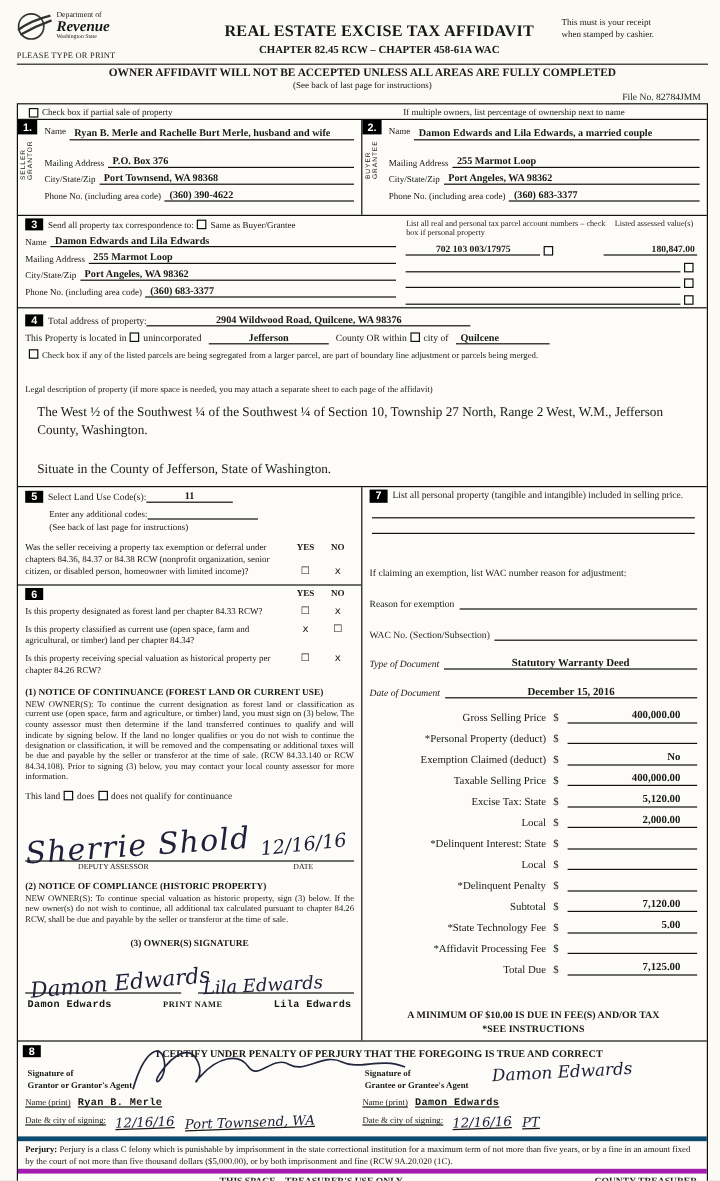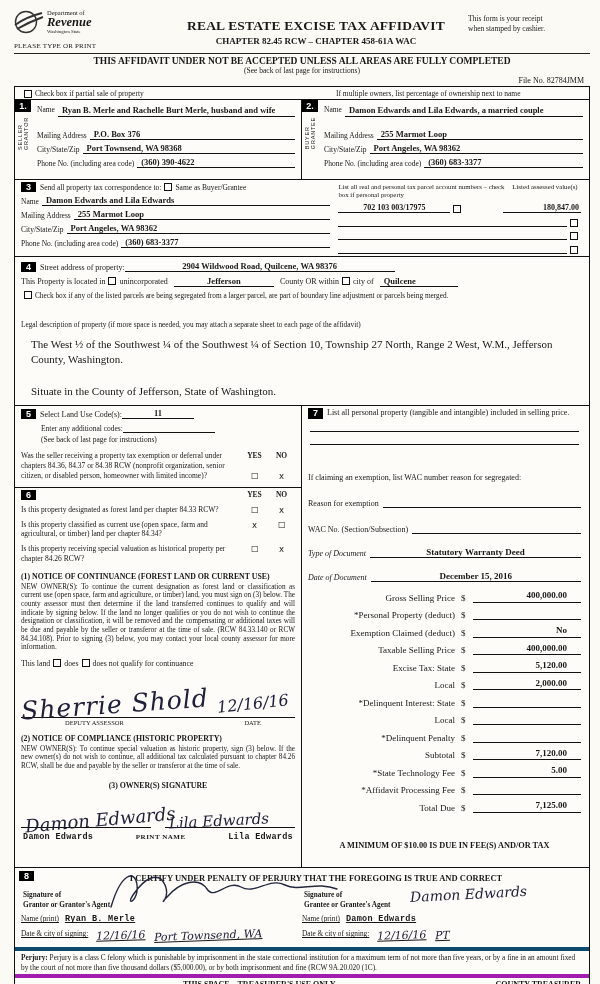--- a/index.html
+++ b/index.html
@@ -169,27 +169,27 @@
           <span class="logo-state">Washington State</span>
         </div>
       </div>
       <div class="type-print">PLEASE TYPE OR PRINT</div>
     </div>
     <div class="hdr-mid">
       <div class="title">REAL ESTATE EXCISE TAX AFFIDAVIT</div>
       <div class="chapter">CHAPTER 82.45 RCW – CHAPTER 458-61A WAC</div>
     </div>
     <div class="hdr-right">
-      <span>This form is your receipt</span><br>
+      <span>This must is your receipt</span><br>
       <span>when stamped by cashier.</span>
     </div>
   </div>
 
   <div class="warnrow">
-    <div class="warning">THIS AFFIDAVIT UNDER NOT BE ACCEPTED UNLESS ALL AREAS ARE FULLY COMPLETED</div>
+    <div class="warning">OWNER AFFIDAVIT WILL NOT BE ACCEPTED UNLESS ALL AREAS ARE FULLY COMPLETED</div>
     <div class="seeback">(See back of last page for instructions)</div>
   </div>
   <div class="fileno">File No. 82784JMM</div>
 
   <div class="mainbox">
 
     <div class="rowA">
       <div class="c1">
         <span class="cb"></span>
         <span>Check box if partial sale of property</span>
@@ -300,21 +300,21 @@
         <div class="prow">
           <span class="pline"></span>
           <span class="cb"></span>
         </div>
       </div>
     </div>
 
     <div class="row4">
       <div class="r4line">
         <span class="numbox inline">4</span>
-        <span class="lab8">Street address of property:</span>
+        <span class="lab8">Total address of property:</span>
         <span class="fill street-fill">2904 Wildwood Road, Quilcene, WA 98376</span>
       </div>
       <div class="r4located">
         <span>This Property is located in</span>
         <span class="cb"></span>
         <span>unincorporated</span>
         <span class="gap4"></span>
         <span class="fill county-fill">Jefferson</span>
         <span class="gap4"></span>
         <span>County OR within</span>
@@ -427,21 +427,21 @@
       </div>
 
       <div class="col7">
         <div class="s7head">
           <span class="numbox inline">7</span>
           <span class="lab8">List all personal property (tangible and intangible) included in selling price.</span>
         </div>
         <div class="s7line"></div>
         <div class="s7line"></div>
 
-        <div class="exlabel">If claiming an exemption, list WAC number reason for segregated:</div>
+        <div class="exlabel">If claiming an exemption, list WAC number reason for adjustment:</div>
 
         <div class="exrow">
           <span class="lab8">Reason for exemption</span>
           <span class="uline"></span>
         </div>
         <div class="exrow">
           <span class="lab8">WAC No. (Section/Subsection)</span>
           <span class="uline"></span>
         </div>
 
@@ -516,20 +516,21 @@
             <span class="mval"></span>
           </div>
           <div class="mrow">
             <span class="mlabel">Total Due</span>
             <span class="msym">$</span>
             <span class="mval">7,125.00</span>
           </div>
         </div>
 
         <div class="minnote">A MINIMUM OF $10.00 IS DUE IN FEE(S) AND/OR TAX</div>
+        <div class="seeinstr">*SEE INSTRUCTIONS</div>
       </div>
     </div>
 
     <div class="row8">
       <span class="numbox inline num8">8</span>
       <div class="certify">I CERTIFY UNDER PENALTY OF PERJURY THAT THE FOREGOING IS TRUE AND CORRECT</div>
       <svg class="scrawl8" width="235" height="46" viewBox="0 0 235 46">
         <path d="M4 40 C 14 6 28 2 30 18 C 32 34 18 40 26 28 C 38 10 52 4 58 18 C 64 32 50 40 60 30 C 74 14 92 10 100 22 C 108 34 120 12 134 20 C 148 28 162 10 178 18 C 192 25 210 14 230 22" fill="none" stroke="#232840" stroke-width="1.4" stroke-linecap="round"></path>
       </svg>
       <div class="sig8wrap">

